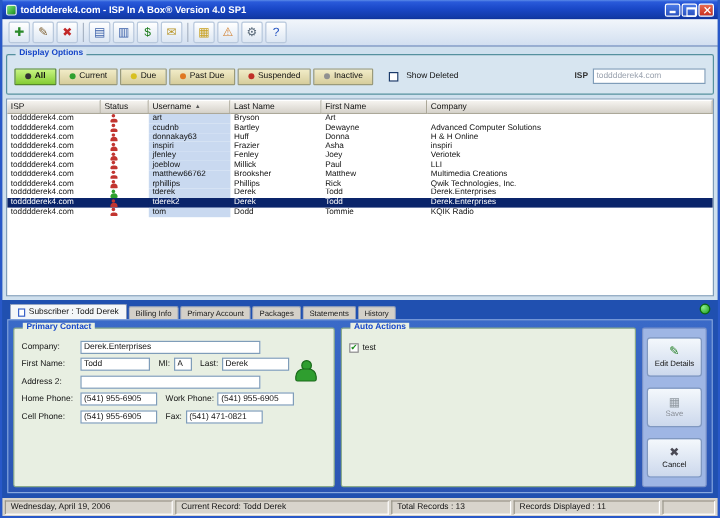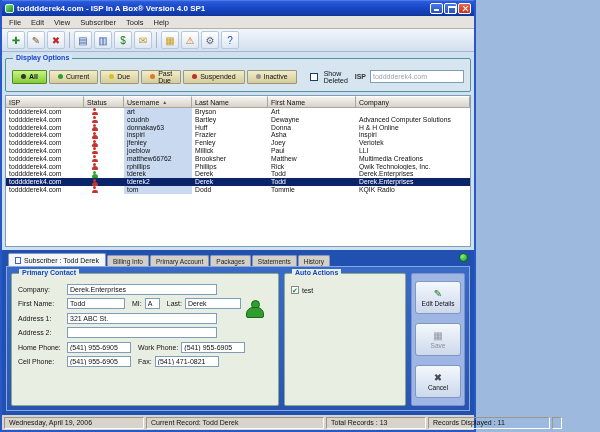--- a/index.html
+++ b/index.html
@@ -1,18 +1,18 @@
 <!DOCTYPE html>
 <html><head>
 <meta charset="utf-8">
 <style>
   *{box-sizing:border-box;margin:0;padding:0;}
   html,body{width:600px;height:432px;overflow:hidden;}
   body{font-family:"Liberation Sans",sans-serif;background:#9db9dd;font-size:7px;color:#111;}
-  .window{width:476px;height:432px;display:flex;flex-direction:column;border:2px solid #2858c8;border-top:none;background:#2050b0;}
+  .window{width:600px;height:432px;display:flex;flex-direction:column;border:2px solid #2858c8;border-top:none;background:#2050b0;}
 
   
   .titlebar{height:16px;flex:0 0 16px;display:flex;align-items:center;padding:0 3px;
     background:linear-gradient(to bottom,#5a8ae8 0%,#2a5ada 10%,#1a48c8 45%,#123aa8 90%,#0e329a 100%);
     color:#fff;font-size:8px;font-weight:bold;}
   .title-icon{width:9px;height:9px;margin-right:3px;border-radius:2px;
     background:linear-gradient(135deg,#7ae87a,#1a8a1a);border:1px solid #e8f8e8;}
   .title-text{white-space:nowrap;overflow:hidden;text-overflow:ellipsis;flex:1;}
   .win-buttons{display:flex;}
   .winbtn{width:13px;height:11px;margin-left:1px;border:1px solid #fff;border-radius:2px;
@@ -128,28 +128,20 @@
   <div class="titlebar">
     <span class="title-icon"></span>
     <span class="title-text">todddderek4.com - ISP In A Box® Version 4.0 SP1</span>
     <div class="win-buttons">
       <span class="winbtn minb"></span>
       <span class="winbtn maxb"></span>
       <span class="winbtn closeb"></span>
     </div>
   </div>
 
-  <div class="menubar">
-      <span class="menu-item">File</span>
-      <span class="menu-item">Edit</span>
-      <span class="menu-item">View</span>
-      <span class="menu-item">Subscriber</span>
-      <span class="menu-item">Tools</span>
-      <span class="menu-item">Help</span>
-    </div>
 
   <div class="toolbar">
       <span class="tb-btn" style="color: rgb(42, 138, 42);">✚</span>
       <span class="tb-btn" style="color: rgb(122, 90, 42);">✎</span>
       <span class="tb-btn" style="color: rgb(194, 40, 40);">✖</span>
       <span class="tb-sep"></span>
       <span class="tb-btn" style="color: rgb(58, 95, 168);">▤</span>
       <span class="tb-btn" style="color: rgb(58, 95, 168);">▥</span>
       <span class="tb-btn" style="color: rgb(26, 122, 26);">$</span>
       <span class="tb-btn" style="color: rgb(184, 150, 42);">✉</span>
@@ -354,24 +346,20 @@
 
         <div class="frow">
           <span class="flabel w46">First Name:</span>
           <input class="finput" style="width: 58px;" readonly="" value="Todd">
           <span class="flabel lab2">MI:</span>
           <input class="finput" style="width: 15px;" readonly="" value="A">
           <span class="flabel lab2">Last:</span>
           <input class="finput" style="width: 56px;" readonly="" value="Derek">
         </div>
 
-        <div class="frow">
-          <span class="flabel w46">Address 1:</span>
-          <input class="finput" style="width: 150px;" readonly="" value="321 ABC St.">
-        </div>
 
         <div class="frow">
           <span class="flabel w46">Address 2:</span>
           <input class="finput" style="width: 150px;" readonly="" value="">
         </div>
 
 
         <div class="frow">
           <span class="flabel w46">Home Phone:</span>
           <input class="finput" style="width: 64px;" readonly="" value="(541) 955-6905">

